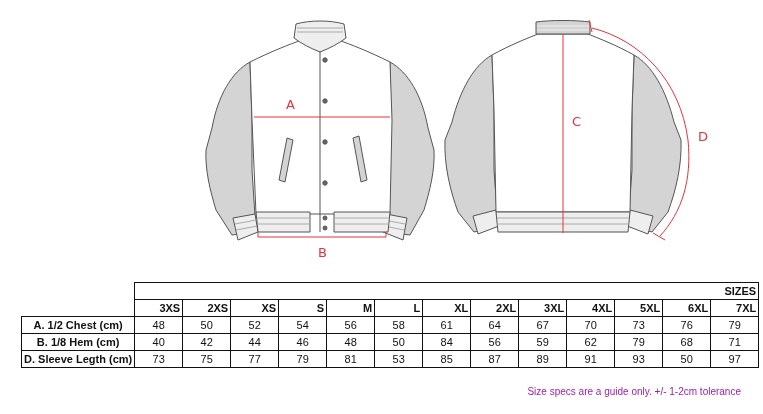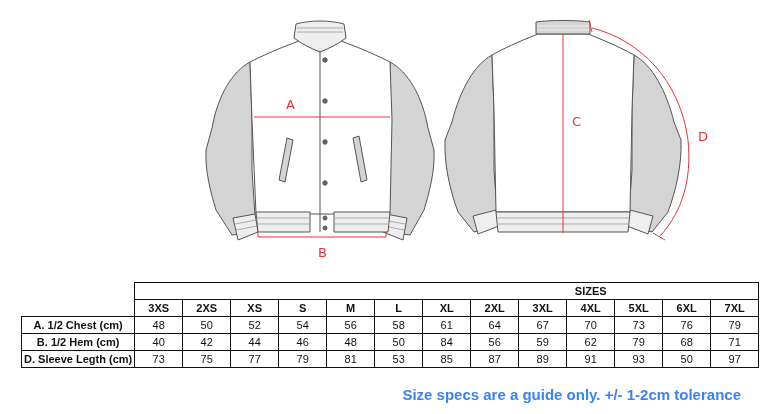--- a/index.html
+++ b/index.html
@@ -4,25 +4,25 @@
 <style>
   html, body { margin: 0; padding: 0; background: #ffffff; }
   body { width: 763px; height: 414px; position: relative; overflow: hidden; font-family: "Liberation Sans", "DejaVu Sans", sans-serif; }
   .diagram { position: absolute; left: 0; top: 0; width: 763px; height: 275px; }
   .diagram svg { position: absolute; left: 0; top: 0; }
   .measure-label { position: absolute; font-family: "DejaVu Sans", sans-serif; font-size: 13px; color: #e8323c; }
   table.sizes { position: absolute; left: 21px; top: 282px; border-collapse: collapse; font-size: 11px; font-weight: bold; color: #111; }
   table.sizes td, table.sizes th { border: 1px solid #111; height: 16px; padding: 0 2px; }
   table.sizes th { font-weight: bold; }
   .blank { border: none !important; }
-  .sizes-title { text-align: center; padding-left: 290px !important; }
-  .size-col { width: 43px; text-align: center; }
+  .sizes-title { text-align: right; padding-left: 290px !important; }
+  .size-col { width: 43px; text-align: right; }
   .row-label { width: 108px; text-align: center; white-space: nowrap; }
   .val { text-align: center; font-weight: normal; margin-top: 43px; }
-  .note { position: absolute; right: 22px; top: 386px; font-size: 15px; font-weight: bold; color: #3b82f6; }
+  .note { position: absolute; right: 22px; top: 386px; font-size: 10px; font-weight: normal; color: #a21caf; }
 </style>
 </head>
 <body>
 
 <div class="diagram">
 
   <svg width="763" height="275" viewBox="0 0 763 275">
     <g stroke="#555" stroke-width="1" fill="#fff">
 
       <path d="M250,62 C232,72 218,95 212,128 L206,150 C205,170 210,190 216,210 L232,235 L256,232 L252,170 L252,120 Z" fill="#d4d4d4"></path>
@@ -125,21 +125,21 @@
     <td class="val">58</td>
     <td class="val">61</td>
     <td class="val">64</td>
     <td class="val">67</td>
     <td class="val">70</td>
     <td class="val">73</td>
     <td class="val">76</td>
     <td class="val">79</td>
   </tr>
   <tr>
-    <td class="row-label">B. 1/2 Hem (cm)</td>
+    <td class="row-label">B. 1/8 Hem (cm)</td>
     <td class="val">40</td>
     <td class="val">42</td>
     <td class="val">44</td>
     <td class="val">46</td>
     <td class="val">48</td>
     <td class="val">50</td>
     <td class="val">84</td>
     <td class="val">56</td>
     <td class="val">59</td>
     <td class="val">62</td>

